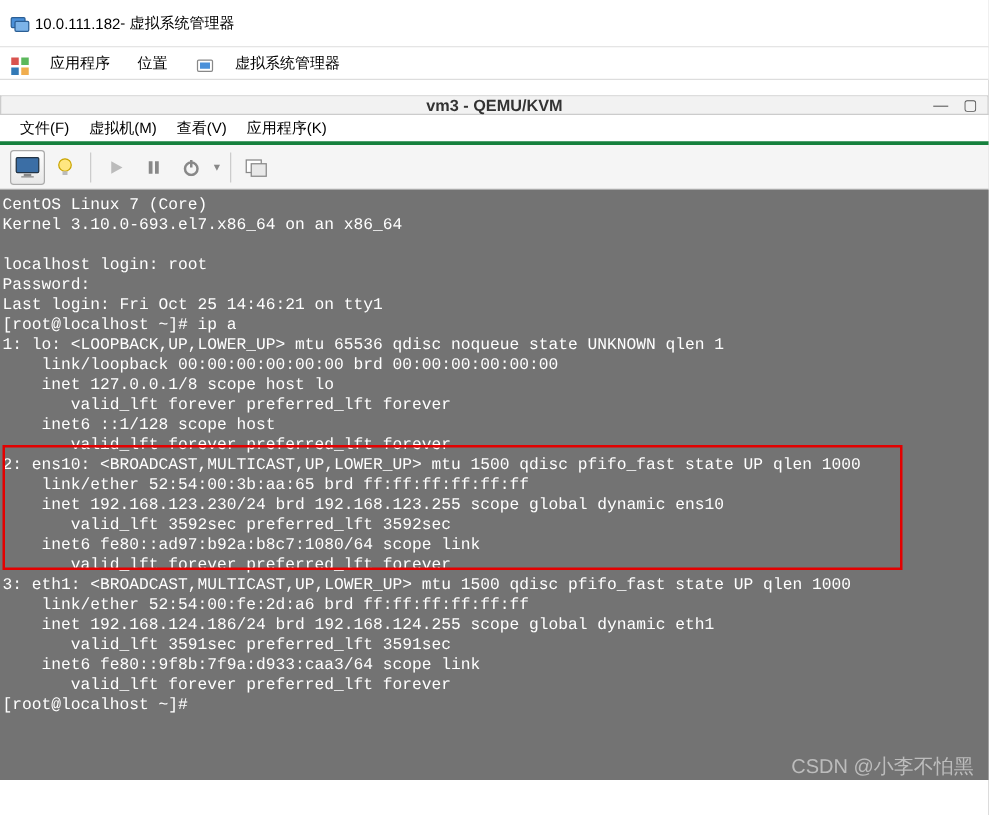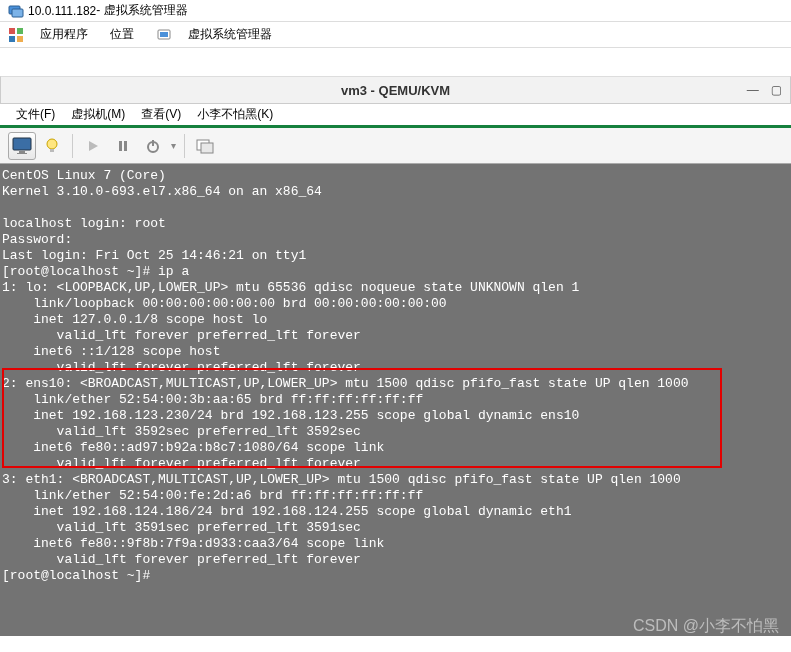--- a/index.html
+++ b/index.html
@@ -1,23 +1,23 @@
 <!DOCTYPE html>
 <html><head>
 <meta charset="utf-8">
 <style>
 * { margin: 0; padding: 0; box-sizing: border-box; }
 body { font-family: "Microsoft YaHei", sans-serif; font-size: 12px; background: #fff; width: 791px; }
-.titlebar { display: flex; align-items: center; padding: 3px 8px; background: #fff; border-bottom: 1px solid #ddd; height: 22px; text-align: right; }
+.titlebar { display: flex; align-items: center; padding: 3px 8px; background: #fff; border-bottom: 1px solid #ddd; height: 38px; text-align: right; }
 .titlebar-icon { width: 16px; height: 16px; margin-right: 4px; }
 .titlebar-text { font-size: 12px; color: #000; }
-.menubar { display: flex; align-items: center; padding: 2px 8px; background: #fff; height: 26px; gap: 10px; border-bottom: 1px solid #ddd; }
+.menubar { display: flex; align-items: flex-end; padding: 2px 8px; background: #fff; height: 26px; gap: 10px; border-bottom: 1px solid #ddd; }
 .app-icon { width: 16px; height: 16px; }
 .menu-item { font-size: 12px; color: #000; padding: 2px 6px; cursor: default; }
-.window-title { display: flex; align-items: center; justify-content: center; background: #f2f2f2; border: 1px solid #ccc; border-top: 1px solid #ddd; height: 28px; position: relative; margin-top: 28px; }
+.window-title { display: flex; align-items: center; justify-content: center; background: #f2f2f2; border: 1px solid #ccc; border-top: 1px solid #ddd; height: 16px; position: relative; margin-top: 12px; }
 .window-title-text { font-size: 13px; font-weight: bold; color: #333; }
 .window-controls { position: absolute; right: 8px; display: flex; gap: 12px; color: #555; }
 .vm-menubar { display: flex; align-items: center; padding: 2px 8px; background: #fff; height: 24px; border-bottom: 3px solid #15803d; }
 .vm-menu-item { font-size: 12px; color: #000; padding: 2px 8px; cursor: default; }
 .toolbar { display: flex; align-items: center; padding: 4px 8px; background: #f5f5f5; border-bottom: 1px solid #aaa; height: 36px; gap: 2px; }
 .tool-btn { width: 28px; height: 28px; display: flex; align-items: center; justify-content: center; border: 1px solid transparent; border-radius: 3px; background: transparent; }
 .tool-btn.active { border: 1px solid #aaa; background: linear-gradient(#fefefe,#e8e8e8); }
 .tool-sep { width: 1px; height: 24px; background: #ccc; margin: 0 4px; }
 .terminal { background: #737373; color: #fff; font-family: "Courier New", monospace; font-size: 13px; padding: 4px 2px; line-height: 16px; white-space: pre; position: relative; min-height: 460px; overflow: hidden; }
 .hl-box { position: absolute; border: 2px solid #e30000; pointer-events: none; }
@@ -63,21 +63,21 @@
   <div class="window-controls">
     <span>—</span>
     <span>▢</span>
   </div>
 </div>
 
 <div class="vm-menubar">
   <span class="vm-menu-item">文件(F)</span>
   <span class="vm-menu-item">虚拟机(M)</span>
   <span class="vm-menu-item">查看(V)</span>
-  <span class="vm-menu-item">小李不怕黑(K)</span>
+  <span class="vm-menu-item">应用程序(K)</span>
 </div>
 
 <div class="toolbar">
   <button class="tool-btn active">
     <span>
       <svg width="20" height="18" viewBox="0 0 20 18">
           <rect x="1" y="1" width="18" height="12" rx="1" fill="#3b6ea5" stroke="#234"></rect>
           <rect x="7" y="14" width="6" height="2" fill="#888"></rect>
           <rect x="5" y="16" width="10" height="1" fill="#888"></rect>
         </svg>

